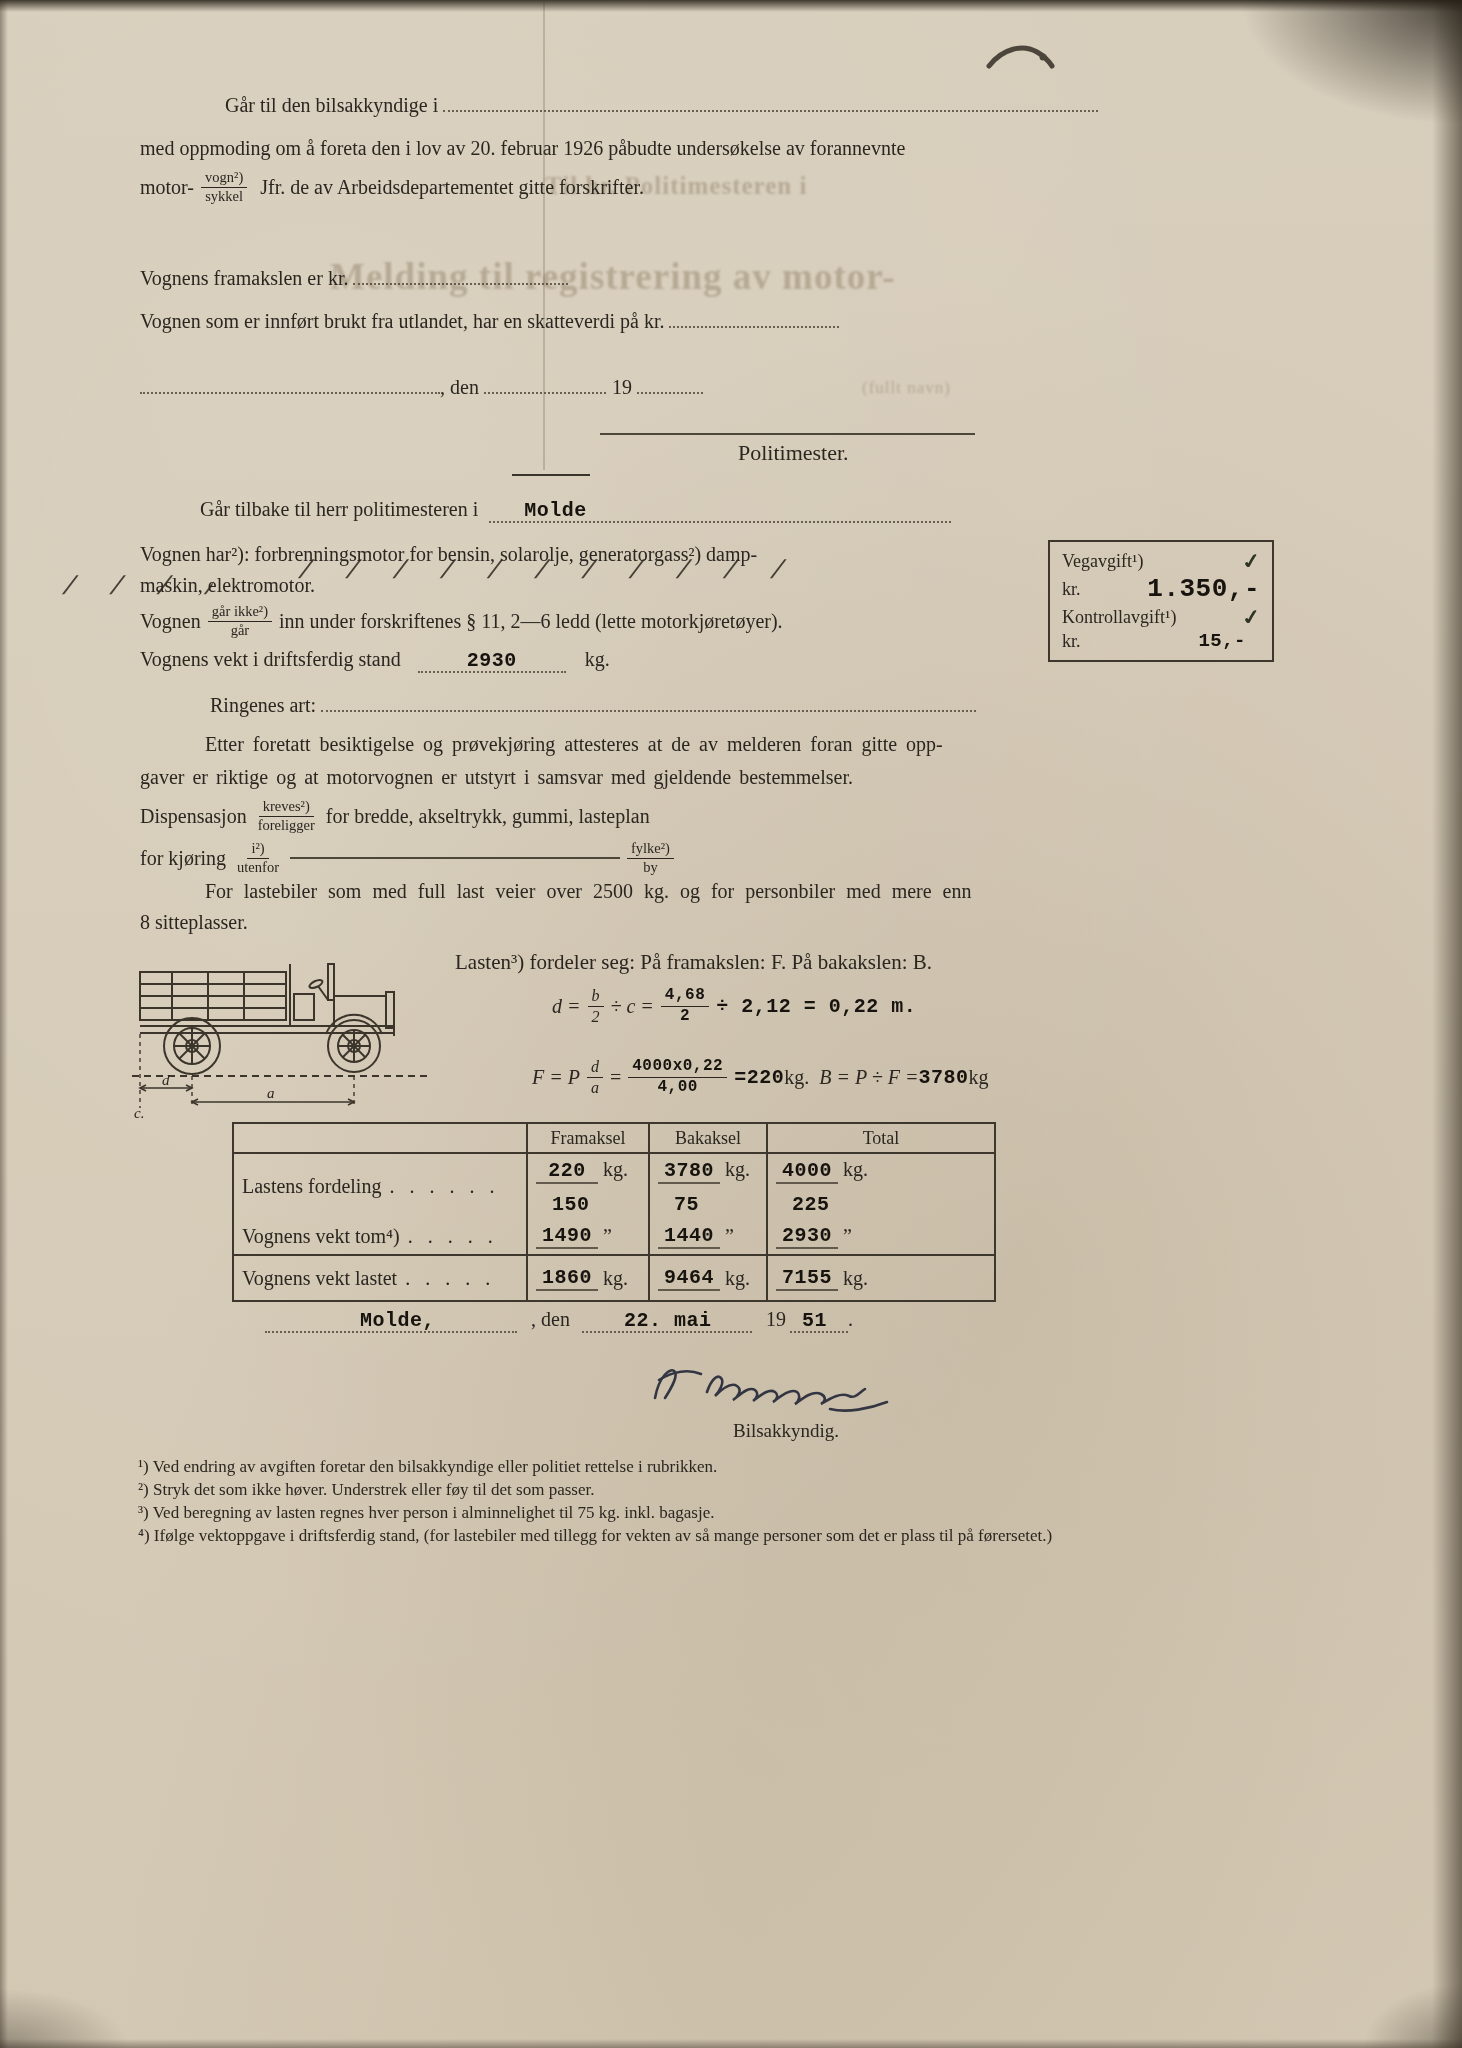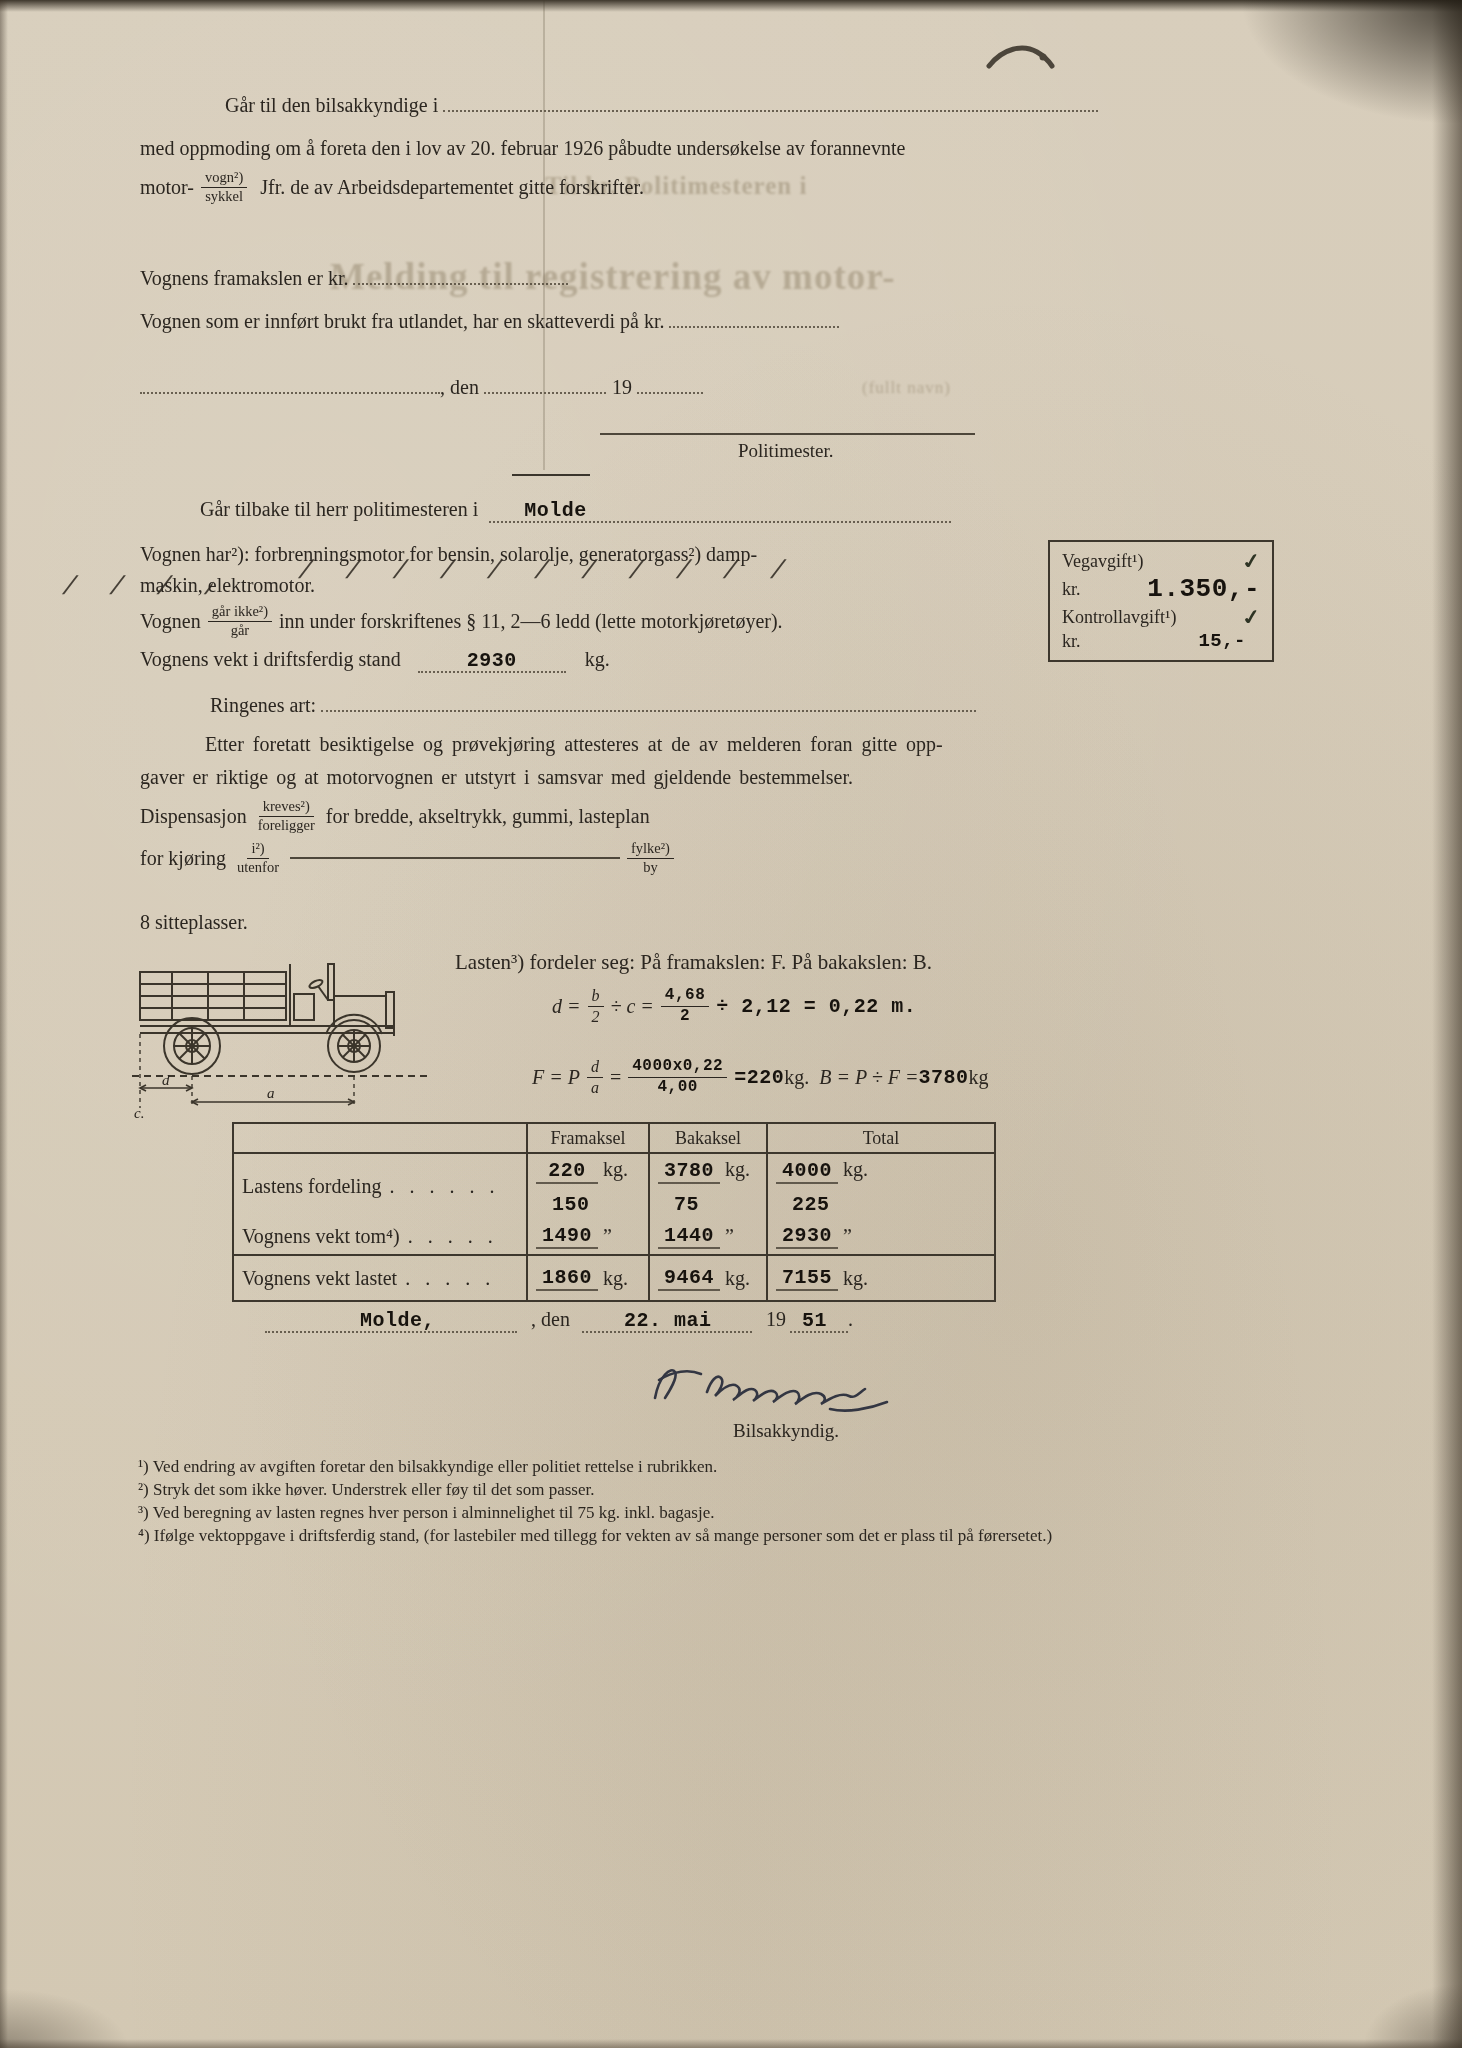--- a/index.html
+++ b/index.html
@@ -89,21 +89,21 @@
 
   <div class="abs nw" style="left:140px;top:310px;">
     <span>Vognen som er innført brukt fra utlandet, har en skatteverdi på kr.</span><span class="dots" style="width:170px;"></span>
   </div>
 
   <div class="abs nw" style="left:140px;top:376px;">
     <span class="dots" style="width:300px;margin-left:0;"></span><span>, den</span><span class="dots" style="width:122px;"></span><span style="margin-left:6px;">19</span><span class="dots" style="width:66px;"></span>
   </div>
 
   <div class="abs solidline" style="left:600px;top:433px;width:375px;"></div>
-  <div class="abs nw" style="left:738px;top:440px;font-size:19px;">Politimester.</div>
+  <div class="abs nw" style="left:738px;top:440px;font-size:22px;">Politimester.</div>
 
   <div class="abs" style="left:512px;top:474px;width:78px;border-top:2.5px solid #3a352c;"></div>
 
   <div class="abs nw" style="left:200px;top:498px;">
     <span>Går tilbake til herr politimesteren i</span>
     <span class="fill" style="width:462px;padding-left:35px;margin-left:6px;">
       <span class="typed">Molde</span>
     </span>
   </div>
 
@@ -170,20 +170,21 @@
         <span class="ft">i²)</span>
         <span class="fb">utenfor</span>
       </span>
       <span class="solidline" style="width:330px;display:inline-block;"></span>
       <span class="frac">
         <span class="ft">fylke²)</span>
         <span class="fb">by</span>
       </span>
   </div>
 
+  <div class="abs nw" style="left:205px;top:880px;word-spacing:6px;">For lastebiler som med full last veier over 2500 kg. og for personbiler med mere enn</div>
   <div class="abs nw" style="left:140px;top:911px;">8 sitteplasser.</div>
 
   <div class="abs" style="left:132px;top:938px;">
     <svg width="315" height="185" viewBox="0 0 315 185" fill="none" stroke="#3b352b" stroke-width="2">
 
       <rect x="8" y="34" width="146" height="48"></rect>
       <line x1="8" y1="46" x2="154" y2="46"></line>
       <line x1="8" y1="58" x2="154" y2="58"></line>
       <line x1="8" y1="70" x2="154" y2="70"></line>
       <line x1="40" y1="34" x2="40" y2="82"></line>

